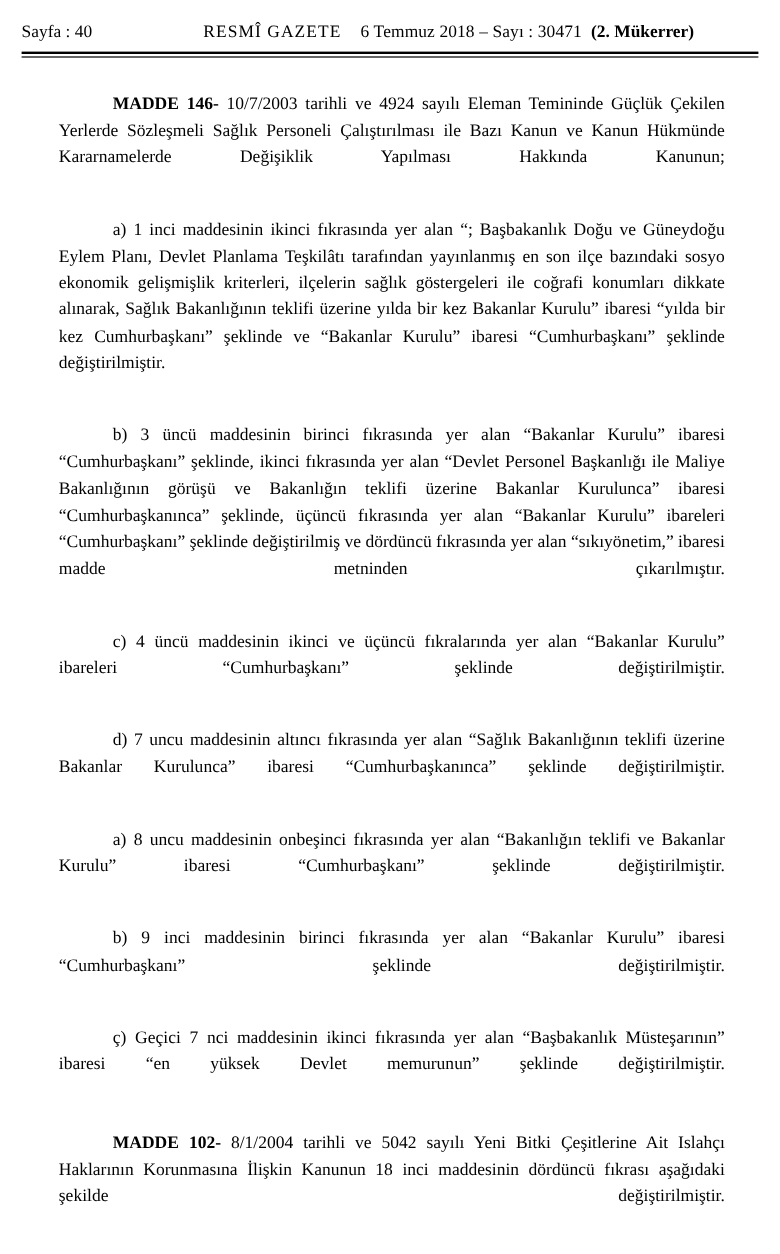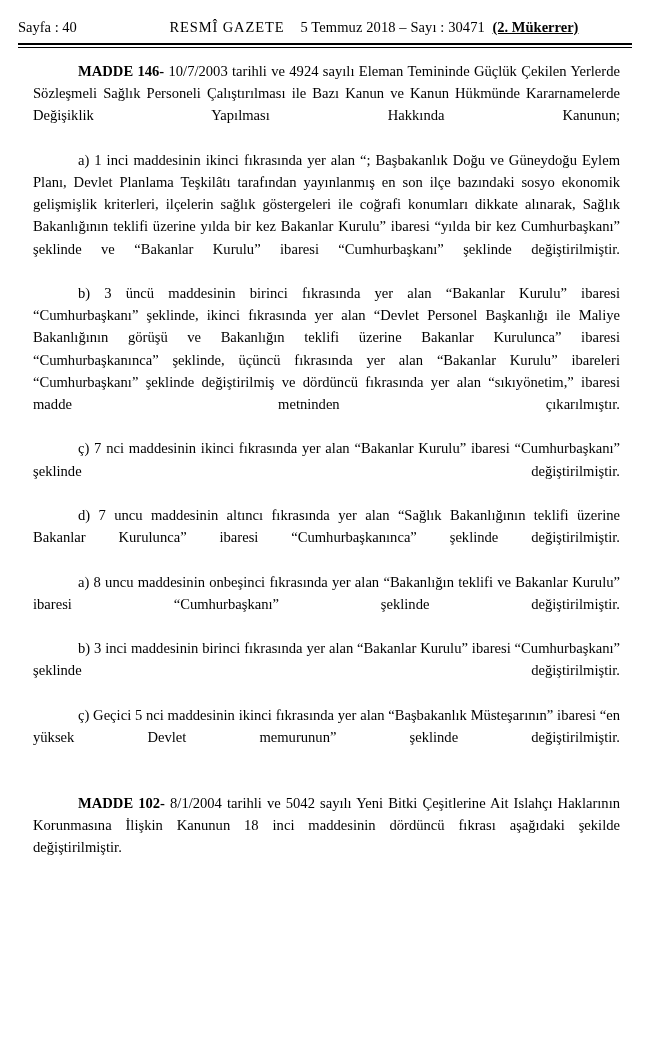--- a/index.html
+++ b/index.html
@@ -51,21 +51,20 @@
   }
 
   .header-date {
     margin-left: 16px;
     letter-spacing: 0.1px;
   }
 
   .header-mukerrer {
     font-weight: bold;
     margin-left: 4px;
-    text-decoration: underline;
   }
 
   
   .header-rule {
     position: absolute;
     left: 18px;
     top: 43px;
     width: 614px;
   }
   .header-rule .rule-thick {
@@ -83,21 +82,21 @@
 
   
   .body-col {
     position: absolute;
     left: 33px;
     top: 60px;
     width: 587px;
   }
 
   p.para {
-    margin: 0;
+    margin: 16px;
     font-size: 14.6px;
     line-height: 22.2px;
     text-align: justify;
     text-justify: inter-word;
     text-indent: 45px;
     hyphens: none;
   }
 
   
   p.para.block-start {
@@ -116,35 +115,35 @@
   }
 </style>
 </head>
 <body>
 
 <div class="page">
 
   <div class="page-header">
     <span class="header-left">Sayfa : 40</span>
     <span class="header-center">
-      <span class="header-gazette">RESMÎ GAZETE</span><span class="header-date">5 Temmuz 2018 – Sayı : 30471</span> <span class="header-mukerrer">(2. Mükerrer)</span>
+      <span class="header-gazette">RESMÎ GAZETE</span><span class="header-date">6 Temmuz 2018 – Sayı : 30471</span> <span class="header-mukerrer">(2. Mükerrer)</span>
     </span>
   </div>
 
   <div class="header-rule">
     <div class="rule-thick"></div>
     <div class="rule-gap"></div>
     <div class="rule-thin"></div>
   </div>
 
   <div class="body-col">
       <p class="para"><span class="madde-label">MADDE 146-</span><span> 10/7/2003 tarihli ve 4924 sayılı Eleman Temininde Güçlük Çekilen Yerlerde Sözleşmeli Sağlık Personeli Çalıştırılması ile Bazı Kanun ve Kanun Hükmünde Kararnamelerde Değişiklik Yapılması Hakkında Kanunun;</span></p>
       <p class="para"><span>a) 1 inci maddesinin ikinci fıkrasında yer alan “; Başbakanlık Doğu ve Güneydoğu Eylem Planı, Devlet Planlama Teşkilâtı tarafından yayınlanmış en son ilçe bazındaki sosyo ekonomik gelişmişlik kriterleri, ilçelerin sağlık göstergeleri ile coğrafi konumları dikkate alınarak, Sağlık Bakanlığının teklifi üzerine yılda bir kez Bakanlar Kurulu” ibaresi “yılda bir kez Cumhurbaşkanı” şeklinde ve “Bakanlar Kurulu” ibaresi “Cumhurbaşkanı” şeklinde değiştirilmiştir.</span></p>
       <p class="para"><span>b) 3 üncü maddesinin birinci fıkrasında yer alan “Bakanlar Kurulu” ibaresi “Cumhurbaşkanı” şeklinde, ikinci fıkrasında yer alan “Devlet Personel Başkanlığı ile Maliye Bakanlığının görüşü ve Bakanlığın teklifi üzerine Bakanlar Kurulunca” ibaresi “Cumhurbaşkanınca” şeklinde, üçüncü fıkrasında yer alan “Bakanlar Kurulu” ibareleri “Cumhurbaşkanı” şeklinde değiştirilmiş ve dördüncü fıkrasında yer alan “sıkıyönetim,” ibaresi madde metninden çıkarılmıştır.</span></p>
-      <p class="para"><span>ç) 7 nci maddesinin ikinci fıkrasında yer alan “Bakanlar Kurulu” ibaresi “Cumhurbaşkanı” şeklinde değiştirilmiştir.</span></p>
+      <p class="para"><span>c) 4 üncü maddesinin ikinci ve üçüncü fıkralarında yer alan “Bakanlar Kurulu” ibareleri “Cumhurbaşkanı” şeklinde değiştirilmiştir.</span></p>
       <p class="para"><span>d) 7 uncu maddesinin altıncı fıkrasında yer alan “Sağlık Bakanlığının teklifi üzerine Bakanlar Kurulunca” ibaresi “Cumhurbaşkanınca” şeklinde değiştirilmiştir.</span></p>
       <p class="para"><span>a) 8 uncu maddesinin onbeşinci fıkrasında yer alan “Bakanlığın teklifi ve Bakanlar Kurulu” ibaresi “Cumhurbaşkanı” şeklinde değiştirilmiştir.</span></p>
-      <p class="para"><span>b) 3 inci maddesinin birinci fıkrasında yer alan “Bakanlar Kurulu” ibaresi “Cumhurbaşkanı” şeklinde değiştirilmiştir.</span></p>
-      <p class="para"><span>ç) Geçici 5 nci maddesinin ikinci fıkrasında yer alan “Başbakanlık Müsteşarının” ibaresi “en yüksek Devlet memurunun” şeklinde değiştirilmiştir.</span></p>
+      <p class="para"><span>b) 9 inci maddesinin birinci fıkrasında yer alan “Bakanlar Kurulu” ibaresi “Cumhurbaşkanı” şeklinde değiştirilmiştir.</span></p>
+      <p class="para"><span>ç) Geçici 7 nci maddesinin ikinci fıkrasında yer alan “Başbakanlık Müsteşarının” ibaresi “en yüksek Devlet memurunun” şeklinde değiştirilmiştir.</span></p>
       <p class="para block-start"><span class="madde-label">MADDE 102-</span><span> 8/1/2004 tarihli ve 5042 sayılı Yeni Bitki Çeşitlerine Ait Islahçı Haklarının Korunmasına İlişkin Kanunun 18 inci maddesinin dördüncü fıkrası aşağıdaki şekilde değiştirilmiştir.</span></p>
     </div>
 
 </div>
 
 </body></html>

